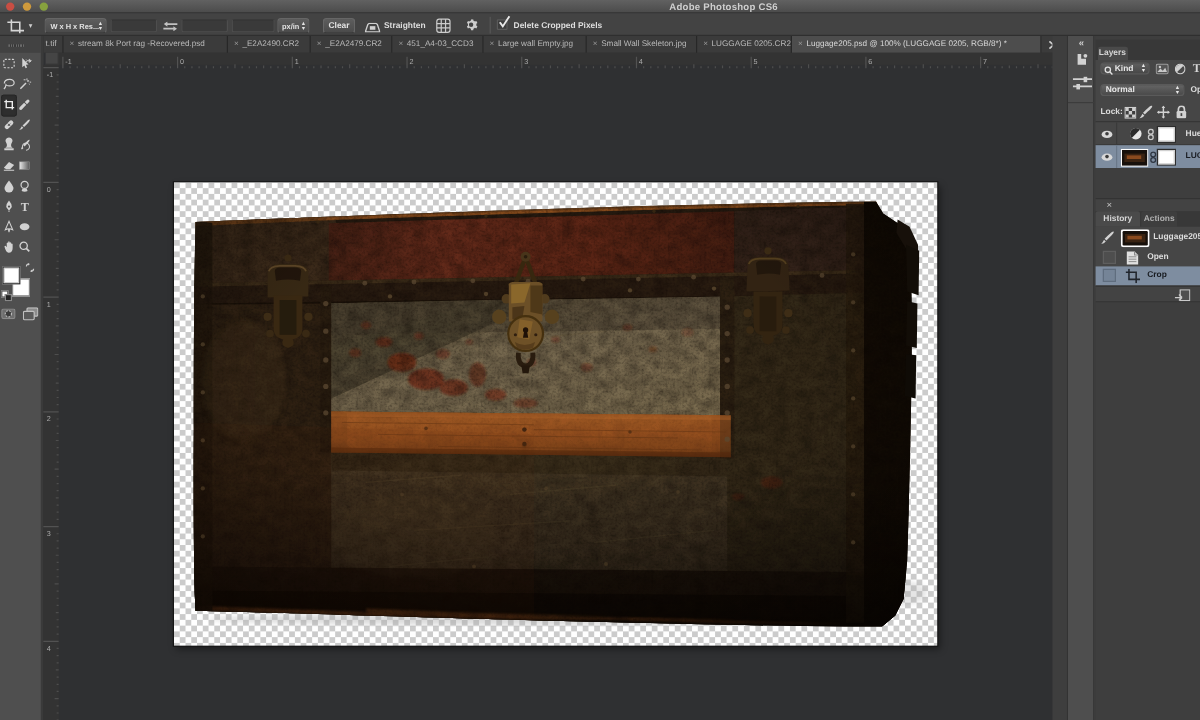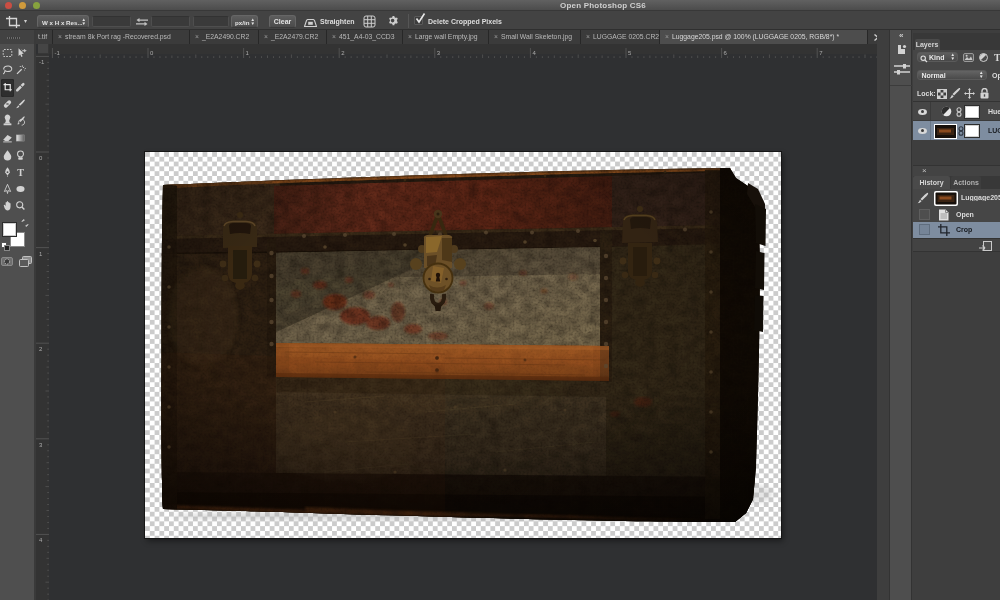--- a/index.html
+++ b/index.html
@@ -352,21 +352,21 @@
       <path d="M611,99 L619.5,101 L619,138 L610,136 Z" fill="#120d07"></path>
       <path d="M610,143 L618.5,144 L618,180 L609,178 Z" fill="#0f0b06"></path>
     </svg>
     </div>
   </div>
 
   <div id="titlebar" class="abs">
     <div class="light" style="left:5px; background:#c94e43;"></div>
     <div class="light" style="left:19px; background:#cf9a3c;"></div>
     <div class="light" style="left:33px; background:#87a23e;"></div>
-    <div id="title">Open Photoshop CS6</div>
+    <div id="title">Adobe Photoshop CS6</div>
   </div>
 
   <div id="opts" class="abs">
     <svg class="abs" style="left:6px; top:5px;" width="16" height="12" viewBox="0 0 16 12">
       <g stroke="#d6d6d6" stroke-width="1.3" fill="none">
         <path d="M3.5 0 V9.5 H14"></path>
         <path d="M0 2.5 H10.5 V12"></path>
       </g>
     </svg>
     <div class="caret2" style="left:24px; top:6px;">▾</div>

